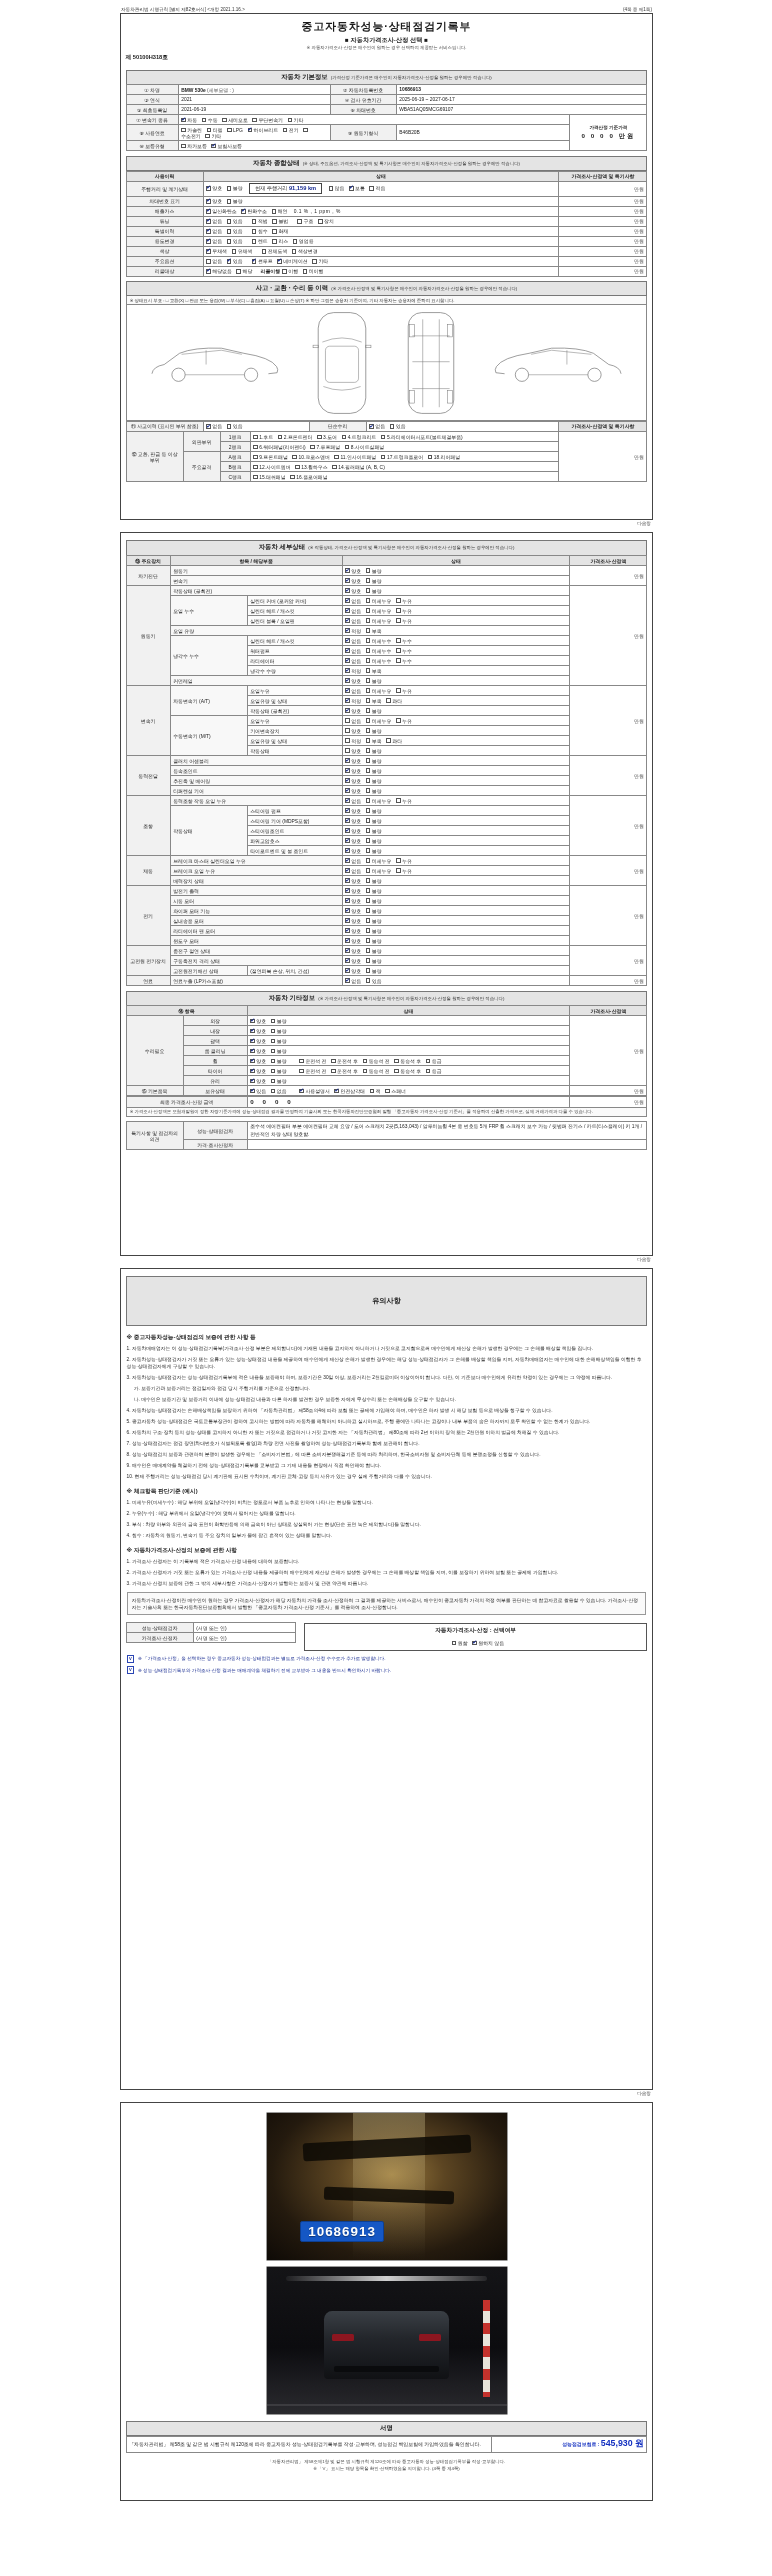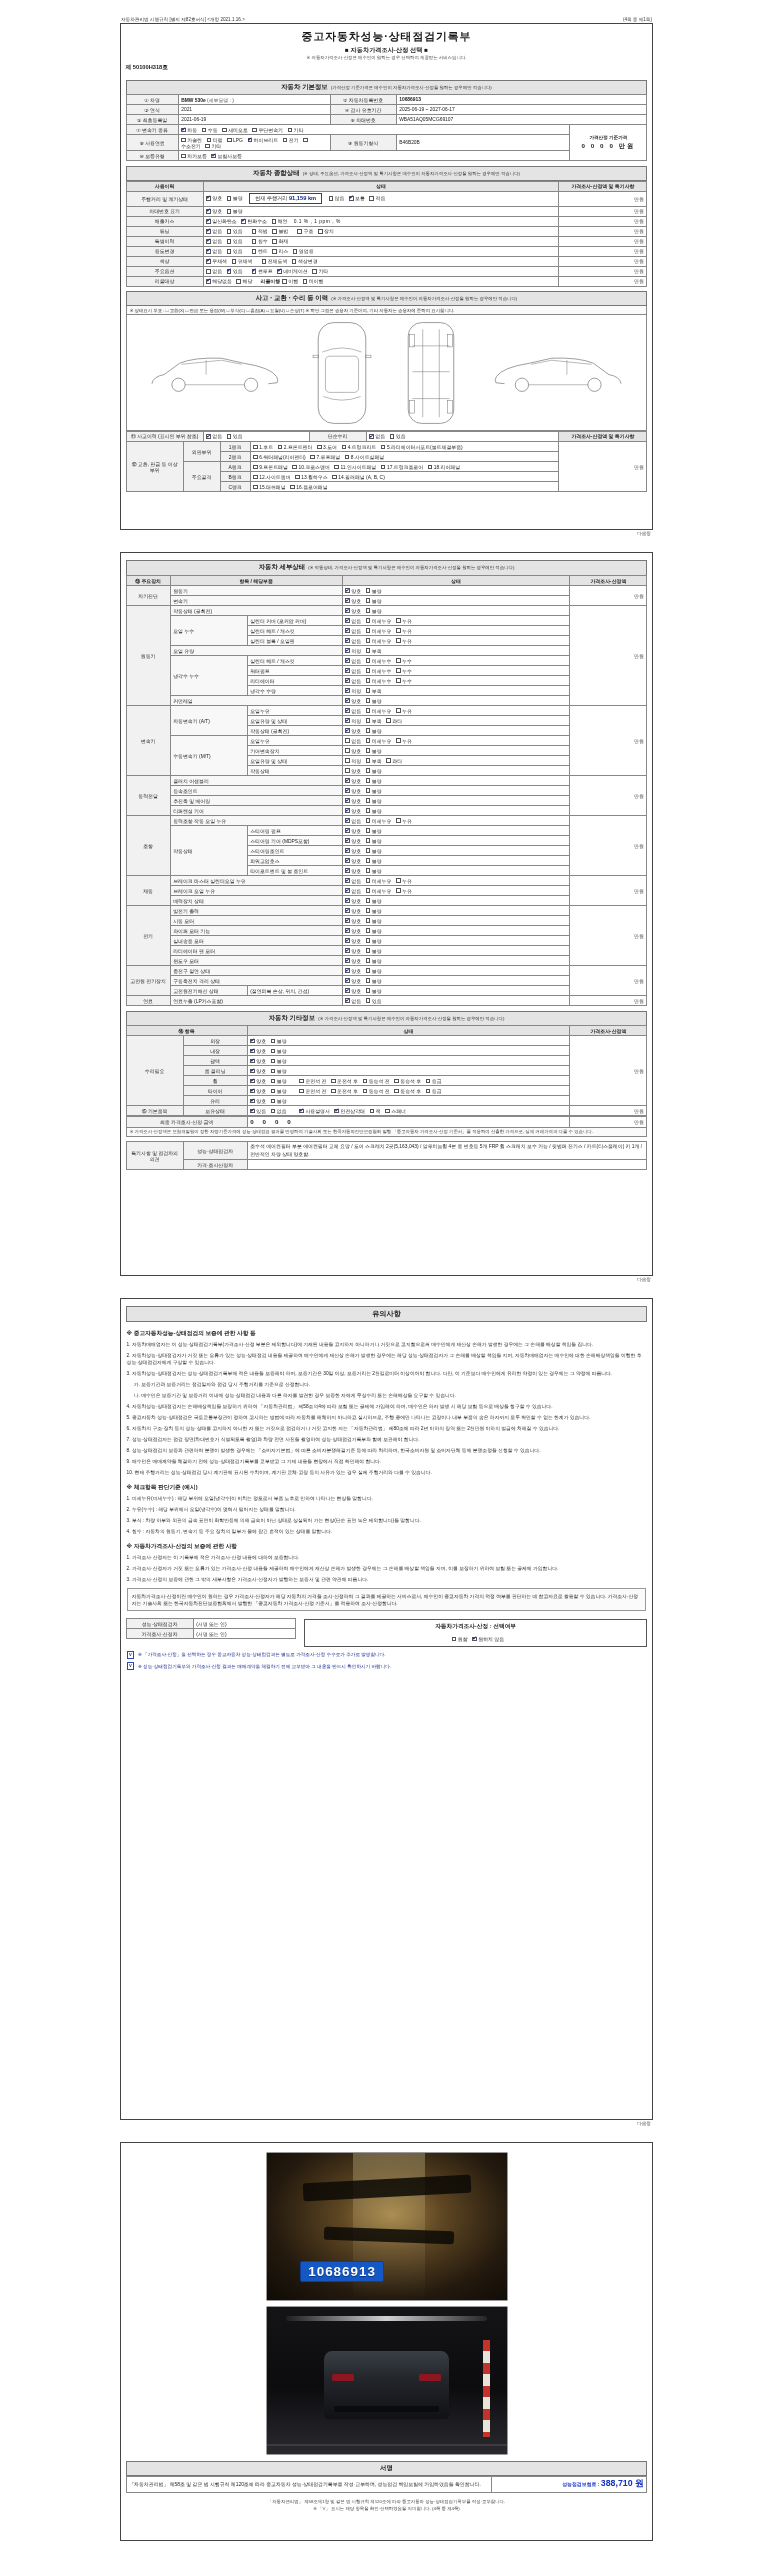--- a/index.html
+++ b/index.html
@@ -1,28 +1,28 @@
 <!DOCTYPE html>
 <html style="font-size:8.2px"><head>
 <meta charset="utf-8">
 <style>
 *{box-sizing:border-box}
 body{margin:0;width:773px;height:2576px;background:#fff;font-family:"Liberation Sans","DejaVu Sans",sans-serif;color:#1a1a1a;overflow:hidden}
-.sheet{width:533px;margin:14px auto}
+.sheet{width:533px;margin:4px auto}
 .topline{display:flex;justify-content:space-between;font-size:4.6px;color:#333;padding:2.6px 1px 1px}
 .pagebox{border:0.8px solid #444;padding:3.1px 4.6px;background:#fff}
 .p1{min-height:507px}.p2{min-height:724px}.p3{min-height:822px}.p4{min-height:399px}
 .nextline{text-align:right;font-size:4.6px;color:#444;padding:1px 2.1px 2.1px}
 .title{text-align:center;font-size:10.8px;font-weight:bold;letter-spacing:1px;padding-top:3.1px}
 .subtitle{text-align:center;font-size:6.2px;font-weight:bold;padding:2.1px 0 0.5px}
 .subnote{text-align:center;font-size:4.4px;color:#444;padding-bottom:2.6px}
 .docno{font-size:5.7px;font-weight:bold;padding:1.5px 0 2.6px}
 .secbar{background:#e4e4e4;border:0.5px solid #777;text-align:center;font-weight:bold;font-size:6.4px;padding:2.1px 0;margin-top:4.6px}
 .secbar .note{font-weight:normal;font-size:4.4px;color:#333;margin-left:3.1px}
-.secbar.big{font-size:7.2px;padding:2px 0}
+.secbar.big{font-size:7.2px;padding:19px 0}
 table.tbl{width:100%;border-collapse:collapse;table-layout:fixed;margin-top:-0.5px}
 .tbl td{border:0.5px solid #888;font-size:4.9px;padding:1.5px 2.6px;vertical-align:middle;word-break:keep-all;overflow:hidden}
 .tbl .lbl{background:#f1f1f1;text-align:center}
 tr.hdr td{background:#e4e4e4;text-align:center;font-weight:bold}
 .hdr2{background:#e4e4e4;text-align:center;font-weight:bold}
 .pr{text-align:right;color:#333}
 .itemcell{background:#f8f8f8}
 .subcell{background:#fcfcfc}
 .chk{display:inline-block;width:4.6px;height:4.6px;border:0.6px solid #555;margin:0 1.5px 0 4.6px;vertical-align:-0.5px;position:relative;background:#fff}
 .st .chk:first-child,.opts .chk:first-child{margin-left:0}
@@ -688,21 +688,21 @@
     </div>
     <div class="secbar">서명</div>
     <table class="tbl">
       <colgroup>
           <col>
           <col style="width:155px">
         </colgroup>
       <tbody>
           <tr>
         <td class="signtext">「자동차관리법」 제58조 및 같은 법 시행규칙 제120조에 따라 중고자동차 성능·상태점검기록부를 작성·교부하며, 성능점검 책임보험에 가입하였음을 확인합니다.</td>
-        <td class="premium"><span>성능점검보험료 :</span> <b>388,710 원</b></td>
+        <td class="premium"><span>성능점검보험료 :</span> <b>545,930 원</b></td>
       </tr>
     </tbody>
       </table>
     <div class="footer">
       <div>「자동차관리법」 제58조제1항 및 같은 법 시행규칙 제120조에 따라 중고자동차 성능·상태점검기록부를 작성·교부합니다.</div>
       <div>※ 「V」 표시는 해당 항목을 확인·선택하였음을 의미합니다.  (4쪽 중 제4쪽)</div>
     </div>
   </div>
 </div>
 

